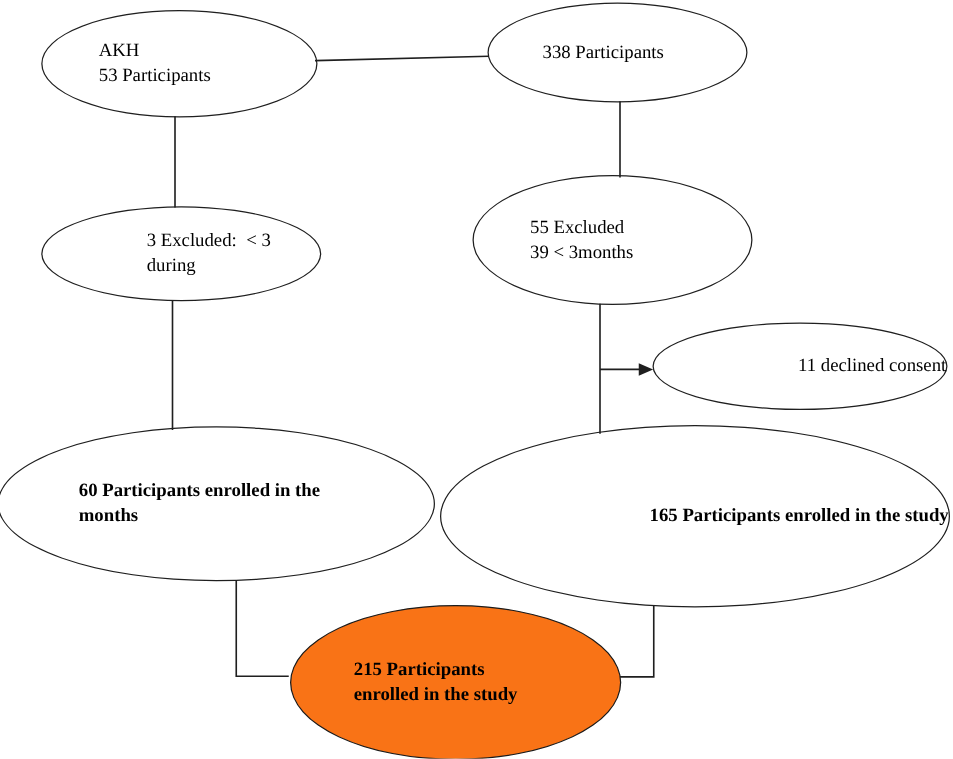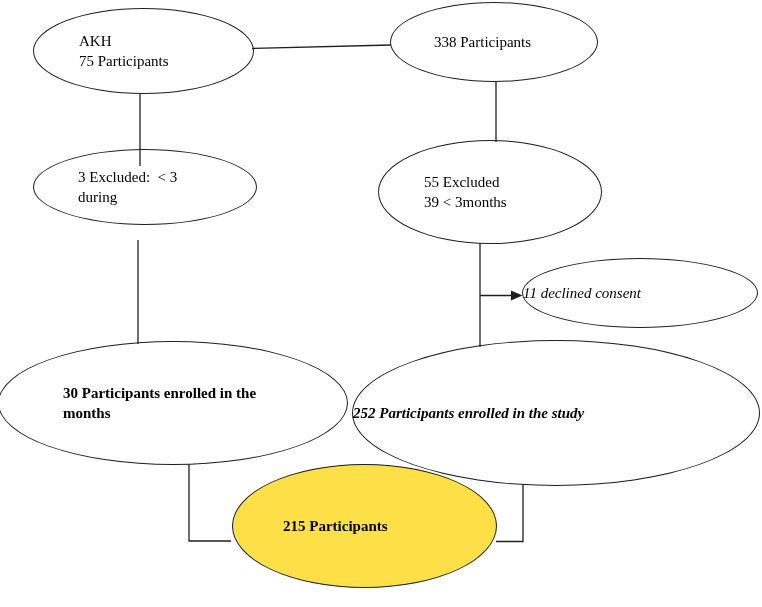--- a/index.html
+++ b/index.html
@@ -20,31 +20,31 @@
     display: flex;
     align-items: center;
     box-sizing: border-box;
     font-size: 15px;
     line-height: 20px;
     z-index: 1;
   }
   .node .txt { position: relative; }
   .node .ln { display: block; white-space: pre; }
   .bold { font-weight: bold; }
-  .center { justify-content: flex-start; text-align: center; font-style: italic; }
+  .center { justify-content: flex-end; text-align: center; }
 
   #node-akh           { left: 33px;  top: 8px;   width: 221px; height: 86px;  padding-left: 45px; }
   #node-mnh           { left: 390px; top: 2px;   width: 208px; height: 80px;  padding-left: 43px; }
-  #node-akh-excluded  { left: 33px;  top: 149px; width: 224px; height: 76px;  padding-left: 44px; }
+  #node-akh-excluded  { left: 33px;  top: 165px; width: 224px; height: 76px;  padding-left: 44px; justify-content: center; }
   #node-mnh-excluded  { left: 378px; top: 140px; width: 224px; height: 104px; padding-left: 45px; }
   #node-declined      { left: 522px; top: 258px; width: 236px; height: 70px; }
   #node-akh-enrolled  { left: -2px;  top: 341px; width: 350px; height: 124px; padding-left: 64px; }
   #node-mnh-enrolled  { left: 352px; top: 340px; width: 408px; height: 146px; }
-  #node-total         { left: 232px; top: 464px; width: 265px; height: 124px; padding-left: 50px;
-                        background: #fde047; border: 1.6px solid #1b1b1b; }
+  #node-total         { left: 232px; top: 484px; width: 265px; height: 124px; padding-left: 50px;
+                        background: #f97316; border: 1.6px solid #1b1b1b; }
 
   svg.wires {
     position: absolute;
     left: 0; top: 0;
     width: 762px; height: 607px;
     z-index: 2;
     pointer-events: none;
   }
   svg.wires line, svg.wires polyline {
     stroke: #1f1f1f;
@@ -65,21 +65,21 @@
     <line x1="480" y1="243" x2="480" y2="347"></line>
     <line x1="480" y1="295.5" x2="513" y2="295.5"></line>
     <polygon points="511,290.5 522.5,295.5 511,300.5" fill="#1f1f1f"></polygon>
     <polyline points="189,464 189,541 231,541"></polyline>
     <polyline points="523,484 523,541.5 496,541.5"></polyline>
   </svg>
 
   <div class="node" id="node-akh">
     <div class="txt">
       <span class="ln">AKH</span>
-      <span class="ln">75 Participants</span>
+      <span class="ln">53 Participants</span>
     </div>
   </div>
 
   <div class="node" id="node-mnh">
     <div class="txt">
       <span class="ln">338 Participants</span>
     </div>
   </div>
 
   <div class="node" id="node-akh-excluded">
@@ -97,30 +97,31 @@
   </div>
 
   <div class="node center" id="node-declined">
     <div class="txt">
       <span class="ln">11 declined consent</span>
     </div>
   </div>
 
   <div class="node bold" id="node-akh-enrolled">
     <div class="txt">
-      <span class="ln">30 Participants enrolled in the</span>
+      <span class="ln">60 Participants enrolled in the</span>
       <span class="ln">months</span>
     </div>
   </div>
 
   <div class="node bold center" id="node-mnh-enrolled">
     <div class="txt">
-      <span class="ln">252 Participants enrolled in the study</span>
+      <span class="ln">165 Participants enrolled in the study</span>
     </div>
   </div>
 
   <div class="node bold" id="node-total">
     <div class="txt">
       <span class="ln">215 Participants</span>
+      <span class="ln">enrolled in the study</span>
     </div>
   </div>
 
 </div>
 
 </body></html>

